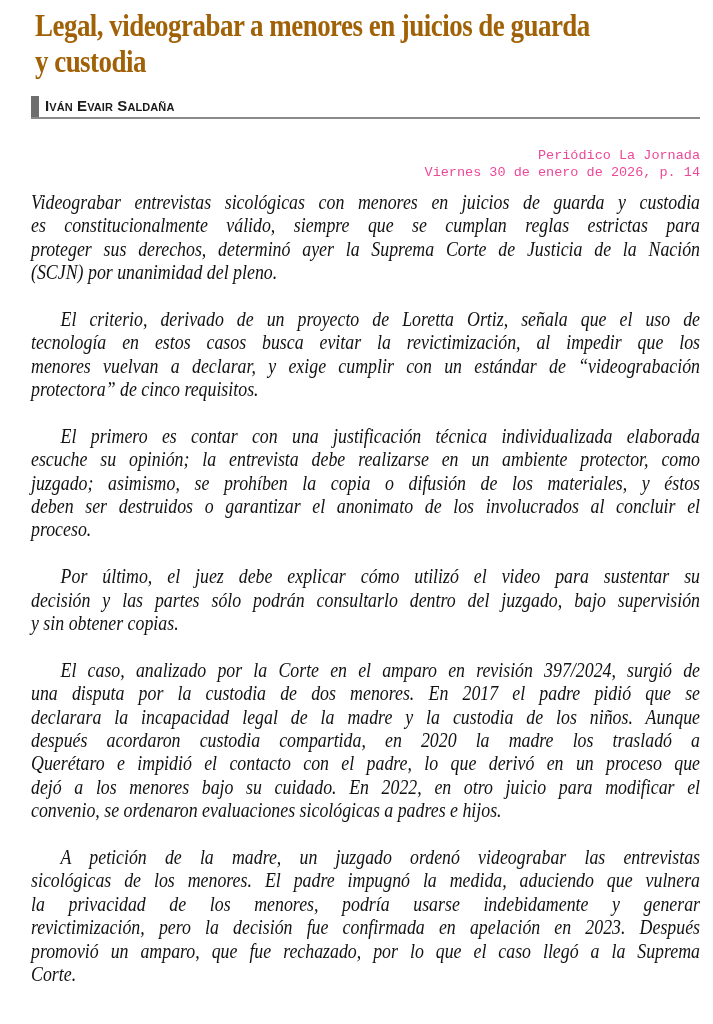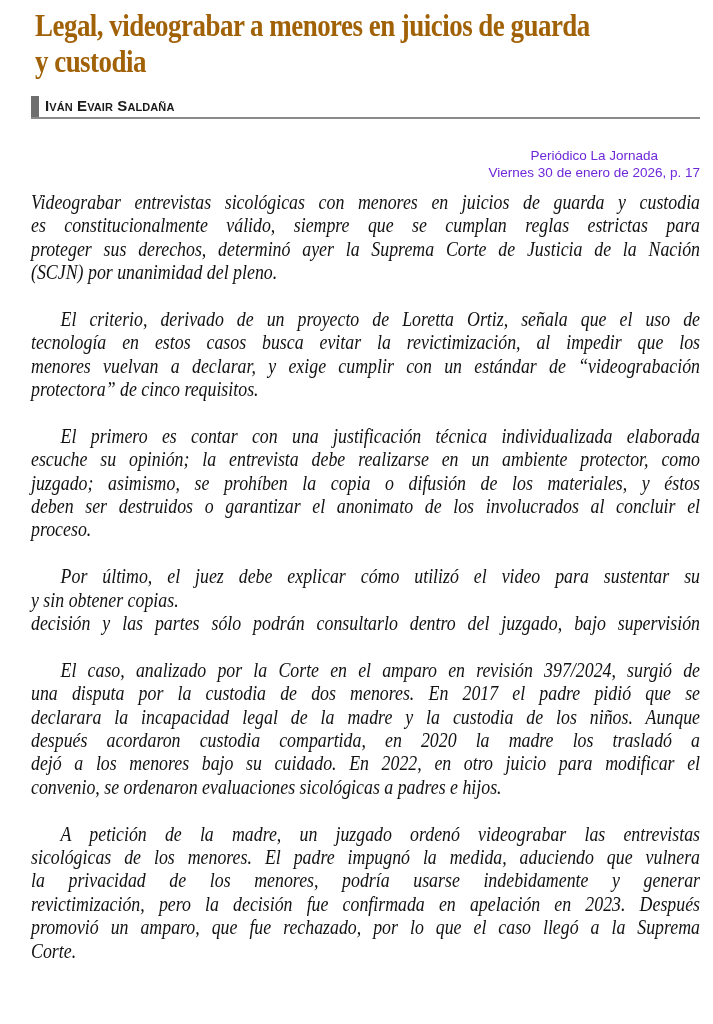--- a/index.html
+++ b/index.html
@@ -65,25 +65,25 @@
     line-height: 18px;
     color: #1a1a1a;
     white-space: nowrap;
     font-variant: small-caps;
     letter-spacing: 0.1px;
   }
   .source {
     position: absolute;
     right: 13px;
     top: 147px;
-    text-align: center;
-    font-family: Liberation Sans, sans-serif;
+    text-align: right;
+    font-family: Liberation Mono, monospace;
     font-size: 13.5px;
     line-height: 17px;
-    color: #6d28d9;
+    color: #ec4899;
   }
   .source span { display: block; white-space: nowrap; }
 
   .article {
     position: absolute;
     left: 31px;
     top: 191px;
     width: 669px;
   }
   .para {
@@ -129,21 +129,21 @@
     <span class="hl-line">y custodia</span>
   </h1>
 
   <div class="byline">
     <div class="byline-bar"></div>
     <div class="byline-name">Iván Evair Saldaña</div>
   </div>
 
   <div class="source">
     <span>Periódico La Jornada</span>
-    <span>Viernes 30 de enero de 2026, p. 17</span>
+    <span>Viernes 30 de enero de 2026, p. 14</span>
   </div>
 
   <div class="article" id="article-body">
       <div class="para">
         <span class="line"><span class="inner">Videograbar entrevistas sicológicas con menores en juicios de guarda y custodia</span></span>
         <span class="line"><span class="inner">es constitucionalmente válido, siempre que se cumplan reglas estrictas para</span></span>
         <span class="line"><span class="inner">proteger sus derechos, determinó ayer la Suprema Corte de Justicia de la Nación</span></span>
         <span class="line last"><span class="inner">(SCJN) por unanimidad del pleno.</span></span>
       </div>
       <div class="para">
@@ -154,28 +154,29 @@
       </div>
       <div class="para">
         <span class="line indent"><span class="inner">El primero es contar con una justificación técnica individualizada elaborada</span></span>
         <span class="line"><span class="inner">escuche su opinión; la entrevista debe realizarse en un ambiente protector, como</span></span>
         <span class="line"><span class="inner">juzgado; asimismo, se prohíben la copia o difusión de los materiales, y éstos</span></span>
         <span class="line"><span class="inner">deben ser destruidos o garantizar el anonimato de los involucrados al concluir el</span></span>
         <span class="line last"><span class="inner">proceso.</span></span>
       </div>
       <div class="para">
         <span class="line indent"><span class="inner">Por último, el juez debe explicar cómo utilizó el video para sustentar su</span></span>
+        <span class="line"><span class="inner">decisión y las partes sólo podrán consultarlo dentro del juzgado, bajo supervisión</span></span>
         <span class="line last"><span class="inner">y sin obtener copias.</span></span>
-        <span class="line"><span class="inner">decisión y las partes sólo podrán consultarlo dentro del juzgado, bajo supervisión</span></span>
       </div>
       <div class="para">
         <span class="line indent"><span class="inner">El caso, analizado por la Corte en el amparo en revisión 397/2024, surgió de</span></span>
         <span class="line"><span class="inner">una disputa por la custodia de dos menores. En 2017 el padre pidió que se</span></span>
         <span class="line"><span class="inner">declarara la incapacidad legal de la madre y la custodia de los niños. Aunque</span></span>
         <span class="line"><span class="inner">después acordaron custodia compartida, en 2020 la madre los trasladó a</span></span>
+        <span class="line"><span class="inner">Querétaro e impidió el contacto con el padre, lo que derivó en un proceso que</span></span>
         <span class="line"><span class="inner">dejó a los menores bajo su cuidado. En 2022, en otro juicio para modificar el</span></span>
         <span class="line last"><span class="inner">convenio, se ordenaron evaluaciones sicológicas a padres e hijos.</span></span>
       </div>
       <div class="para">
         <span class="line indent"><span class="inner">A petición de la madre, un juzgado ordenó videograbar las entrevistas</span></span>
         <span class="line"><span class="inner">sicológicas de los menores. El padre impugnó la medida, aduciendo que vulnera</span></span>
         <span class="line"><span class="inner">la privacidad de los menores, podría usarse indebidamente y generar</span></span>
         <span class="line"><span class="inner">revictimización, pero la decisión fue confirmada en apelación en 2023. Después</span></span>
         <span class="line"><span class="inner">promovió un amparo, que fue rechazado, por lo que el caso llegó a la Suprema</span></span>
         <span class="line last"><span class="inner">Corte.</span></span>

